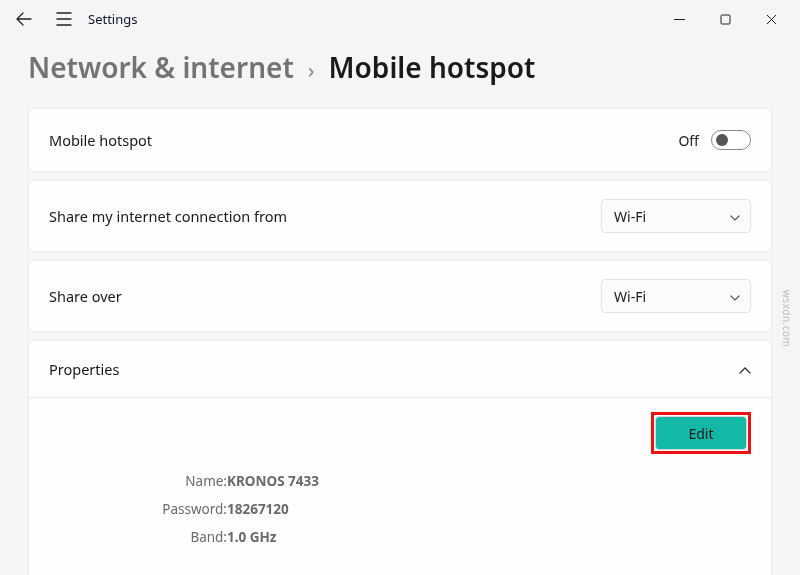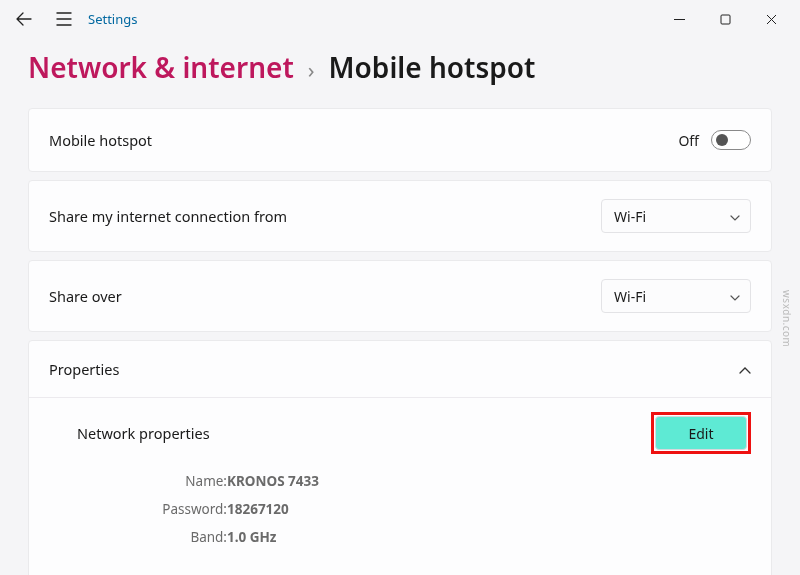--- a/index.html
+++ b/index.html
@@ -16,33 +16,33 @@
     align-items: center;
     height: 38px;
     padding: 0 6px;
   }
   .titlebar .left { display: flex; align-items: center; gap: 4px; }
   .icon-btn {
     width: 36px; height: 36px;
     display: flex; align-items: center; justify-content: center;
     color: #333;
   }
-  .app-title { font-size: 13px; color: #0369a1; margin-left: 2px; }
+  .app-title { font-size: 13px; color: #0f172a; margin-left: 2px; }
   .titlebar .spacer { flex: 1; }
   .win-btn {
     width: 46px; height: 32px;
     display: flex; align-items: center; justify-content: center;
     color: #222;
   }
   .content { padding: 0 28px; }
   .breadcrumb {
     display: flex; align-items: baseline; gap: 14px;
     margin: 10px 0 22px 0;
   }
-  .crumb-parent { font-size: 28px; font-weight: 600; color: #be185d; }
+  .crumb-parent { font-size: 28px; font-weight: 600; color: #737373; }
   .crumb-sep { font-size: 22px; color: #888; }
   .crumb-current { font-size: 28px; font-weight: 600; color: #1a1a1a; }
   .card {
     background: #fdfdfe;
     border: 1px solid #eaeaec;
     border-radius: 4px;
     margin-bottom: 8px;
   }
   .row {
     display: flex; align-items: center;
@@ -84,21 +84,21 @@
     border-bottom: 1px solid #eceaee;
   }
   .props-body { padding: 14px 20px 22px 48px; }
   .np-row {
     display: flex; align-items: center;
     margin-bottom: 18px;
   }
   .np-label { font-size: 14.5px; }
   .edit-btn {
     width: 92px; height: 34px;
-    background: #5eead4;
+    background: #14b8a6;
     border: 1px solid #d8d8dc;
     border-radius: 4px;
     font-size: 14px;
     display: flex; align-items: center; justify-content: center; text-align: right;
   }
   .edit-highlight { border: 3px solid #e11; padding: 1px; }
   .kv { display: flex; font-size: 13.5px; margin: 10px 0; text-align: right; }
   .kv .k { width: 150px; color: #6a6a6a; }
   .kv .v { color: #6a6a6a; font-weight: bold; }
   .watermark {
@@ -198,21 +198,20 @@
       <div class="row-label">Properties</div>
       <div class="row-spacer"></div>
       <span class="chev">
         <svg width="12" height="7" viewBox="0 0 12 7">
             <path d="M1 6l5-5 5 5" stroke="#333" stroke-width="1.3" fill="none" stroke-linecap="round"></path>
           </svg>
       </span>
     </div>
     <div class="props-body">
       <div class="np-row">
-        <div class="np-label">Network properties</div>
         <div class="row-spacer"></div>
         <div class="edit-highlight">
           <div class="edit-btn">Edit</div>
         </div>
       </div>
       <div class="kv">
         <div class="k">Name:</div>
         <div class="v">KRONOS 7433</div>
       </div>
       <div class="kv">

